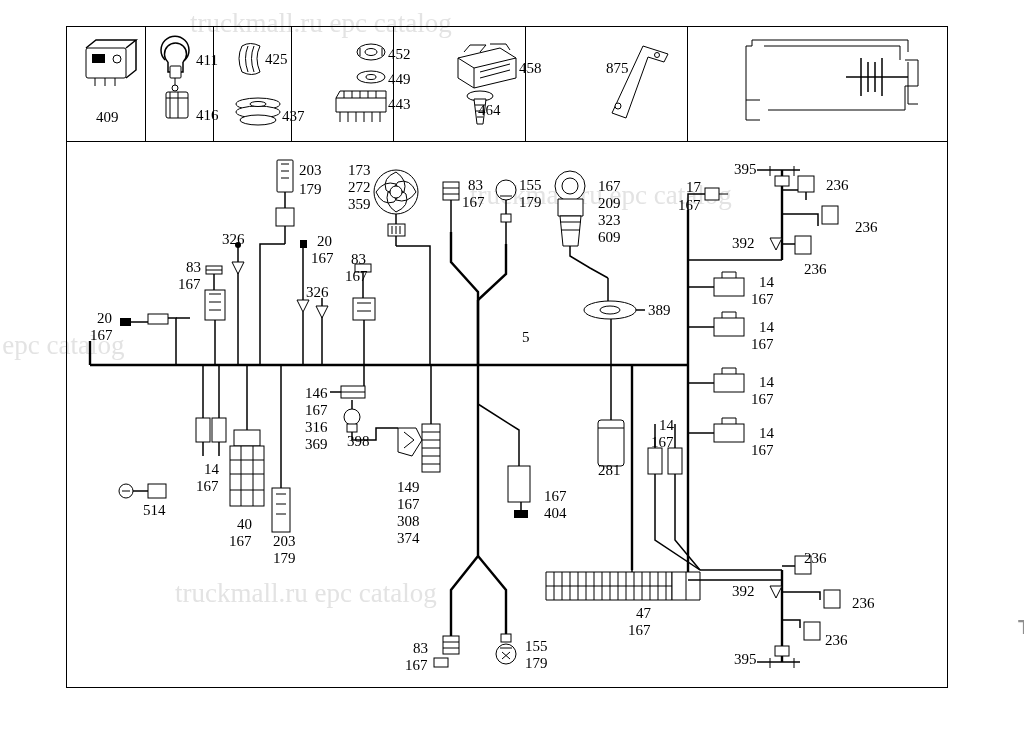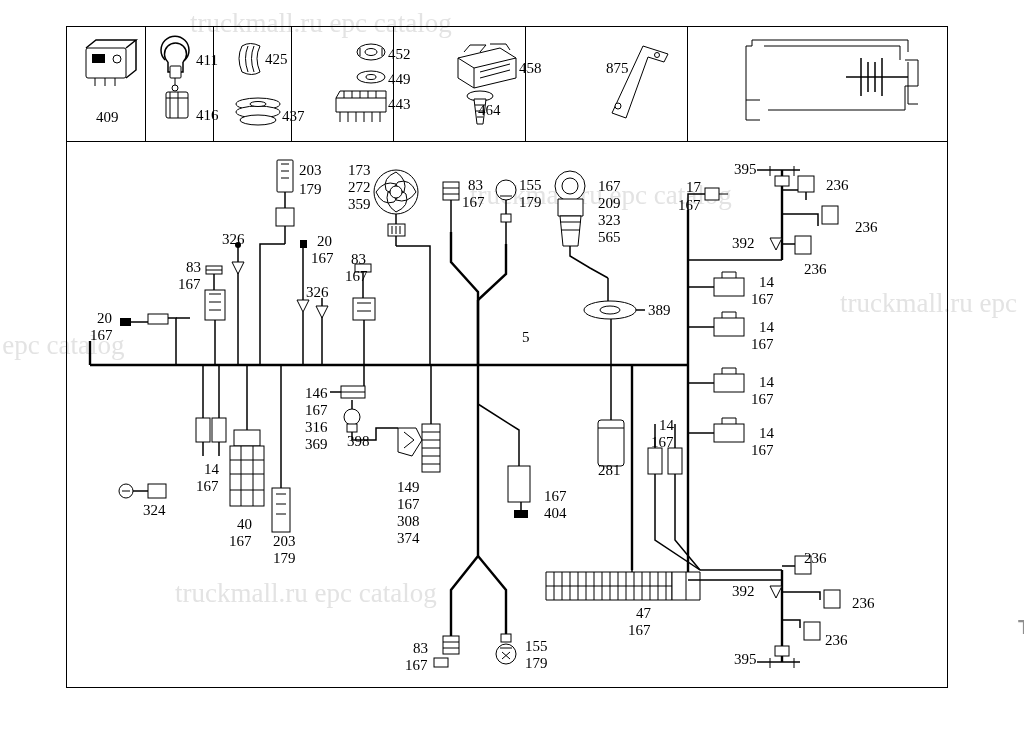--- a/index.html
+++ b/index.html
@@ -88,21 +88,20 @@
     letter-spacing: 0.5px;
   }
 </style>
 </head>
 <body>
 
 <div id="stage">
 
   <div class="wm" style="left:190px;top:8px;">truckmall.ru epc catalog</div>
   <div class="wm" style="left:470px;top:180px;">truckmall.ru epc catalog</div>
-  <div class="wm" style="left:840px;top:288px;">truckmall.ru epc</div>
   <div class="wm" style="left:-12px;top:330px;">l epc catalog</div>
   <div class="wm" style="left:175px;top:578px;">truckmall.ru epc catalog</div>
 
   <div class="frame"></div>
   <div class="hdr-row">
     <div class="hdr-cell" style="left:0px;width:80px;"></div>
     <div class="hdr-cell" style="left:80px;width:68px;"></div>
     <div class="hdr-cell" style="left:148px;width:78px;"></div>
     <div class="hdr-cell" style="left:226px;width:102px;"></div>
     <div class="hdr-cell" style="left:328px;width:132px;"></div>
@@ -439,21 +438,21 @@
 
   <div class="lbl" style="left:468px;top:178px;">83</div>
   <div class="lbl" style="left:462px;top:195px;">167</div>
 
   <div class="lbl" style="left:519px;top:178px;">155</div>
   <div class="lbl" style="left:519px;top:195px;">179</div>
 
   <div class="lbl" style="left:598px;top:179px;">167</div>
   <div class="lbl" style="left:598px;top:196px;">209</div>
   <div class="lbl" style="left:598px;top:213px;">323</div>
-  <div class="lbl" style="left:598px;top:230px;">565</div>
+  <div class="lbl" style="left:598px;top:230px;">609</div>
 
   <div class="lbl" style="left:686px;top:180px;">17</div>
   <div class="lbl" style="left:678px;top:198px;">167</div>
 
   <div class="lbl" style="left:734px;top:162px;">395</div>
   <div class="lbl" style="left:826px;top:178px;">236</div>
   <div class="lbl" style="left:855px;top:220px;">236</div>
   <div class="lbl" style="left:732px;top:236px;">392</div>
   <div class="lbl" style="left:804px;top:262px;">236</div>
 
@@ -496,21 +495,21 @@
   <div class="lbl" style="left:347px;top:434px;">398</div>
 
   <div class="lbl" style="left:397px;top:480px;">149</div>
   <div class="lbl" style="left:397px;top:497px;">167</div>
   <div class="lbl" style="left:397px;top:514px;">308</div>
   <div class="lbl" style="left:397px;top:531px;">374</div>
 
   <div class="lbl" style="left:204px;top:462px;">14</div>
   <div class="lbl" style="left:196px;top:479px;">167</div>
 
-  <div class="lbl" style="left:143px;top:503px;">324</div>
+  <div class="lbl" style="left:143px;top:503px;">514</div>
 
   <div class="lbl" style="left:237px;top:517px;">40</div>
   <div class="lbl" style="left:229px;top:534px;">167</div>
 
   <div class="lbl" style="left:273px;top:534px;">203</div>
   <div class="lbl" style="left:273px;top:551px;">179</div>
 
   <div class="lbl" style="left:544px;top:489px;">167</div>
   <div class="lbl" style="left:544px;top:506px;">404</div>
 

